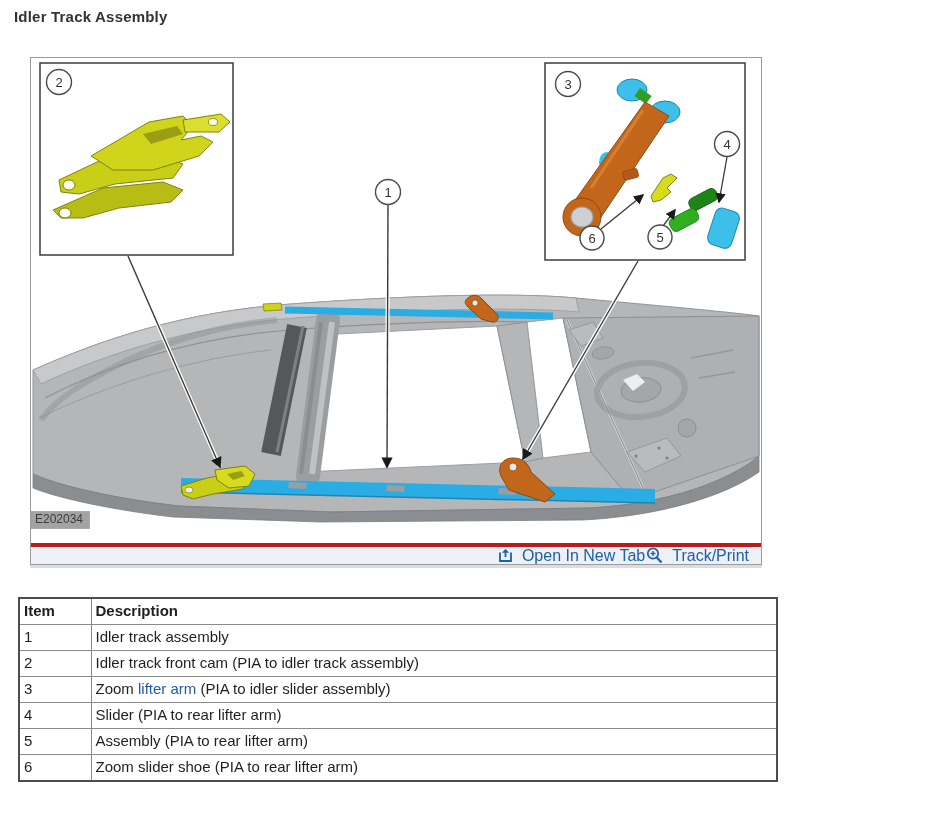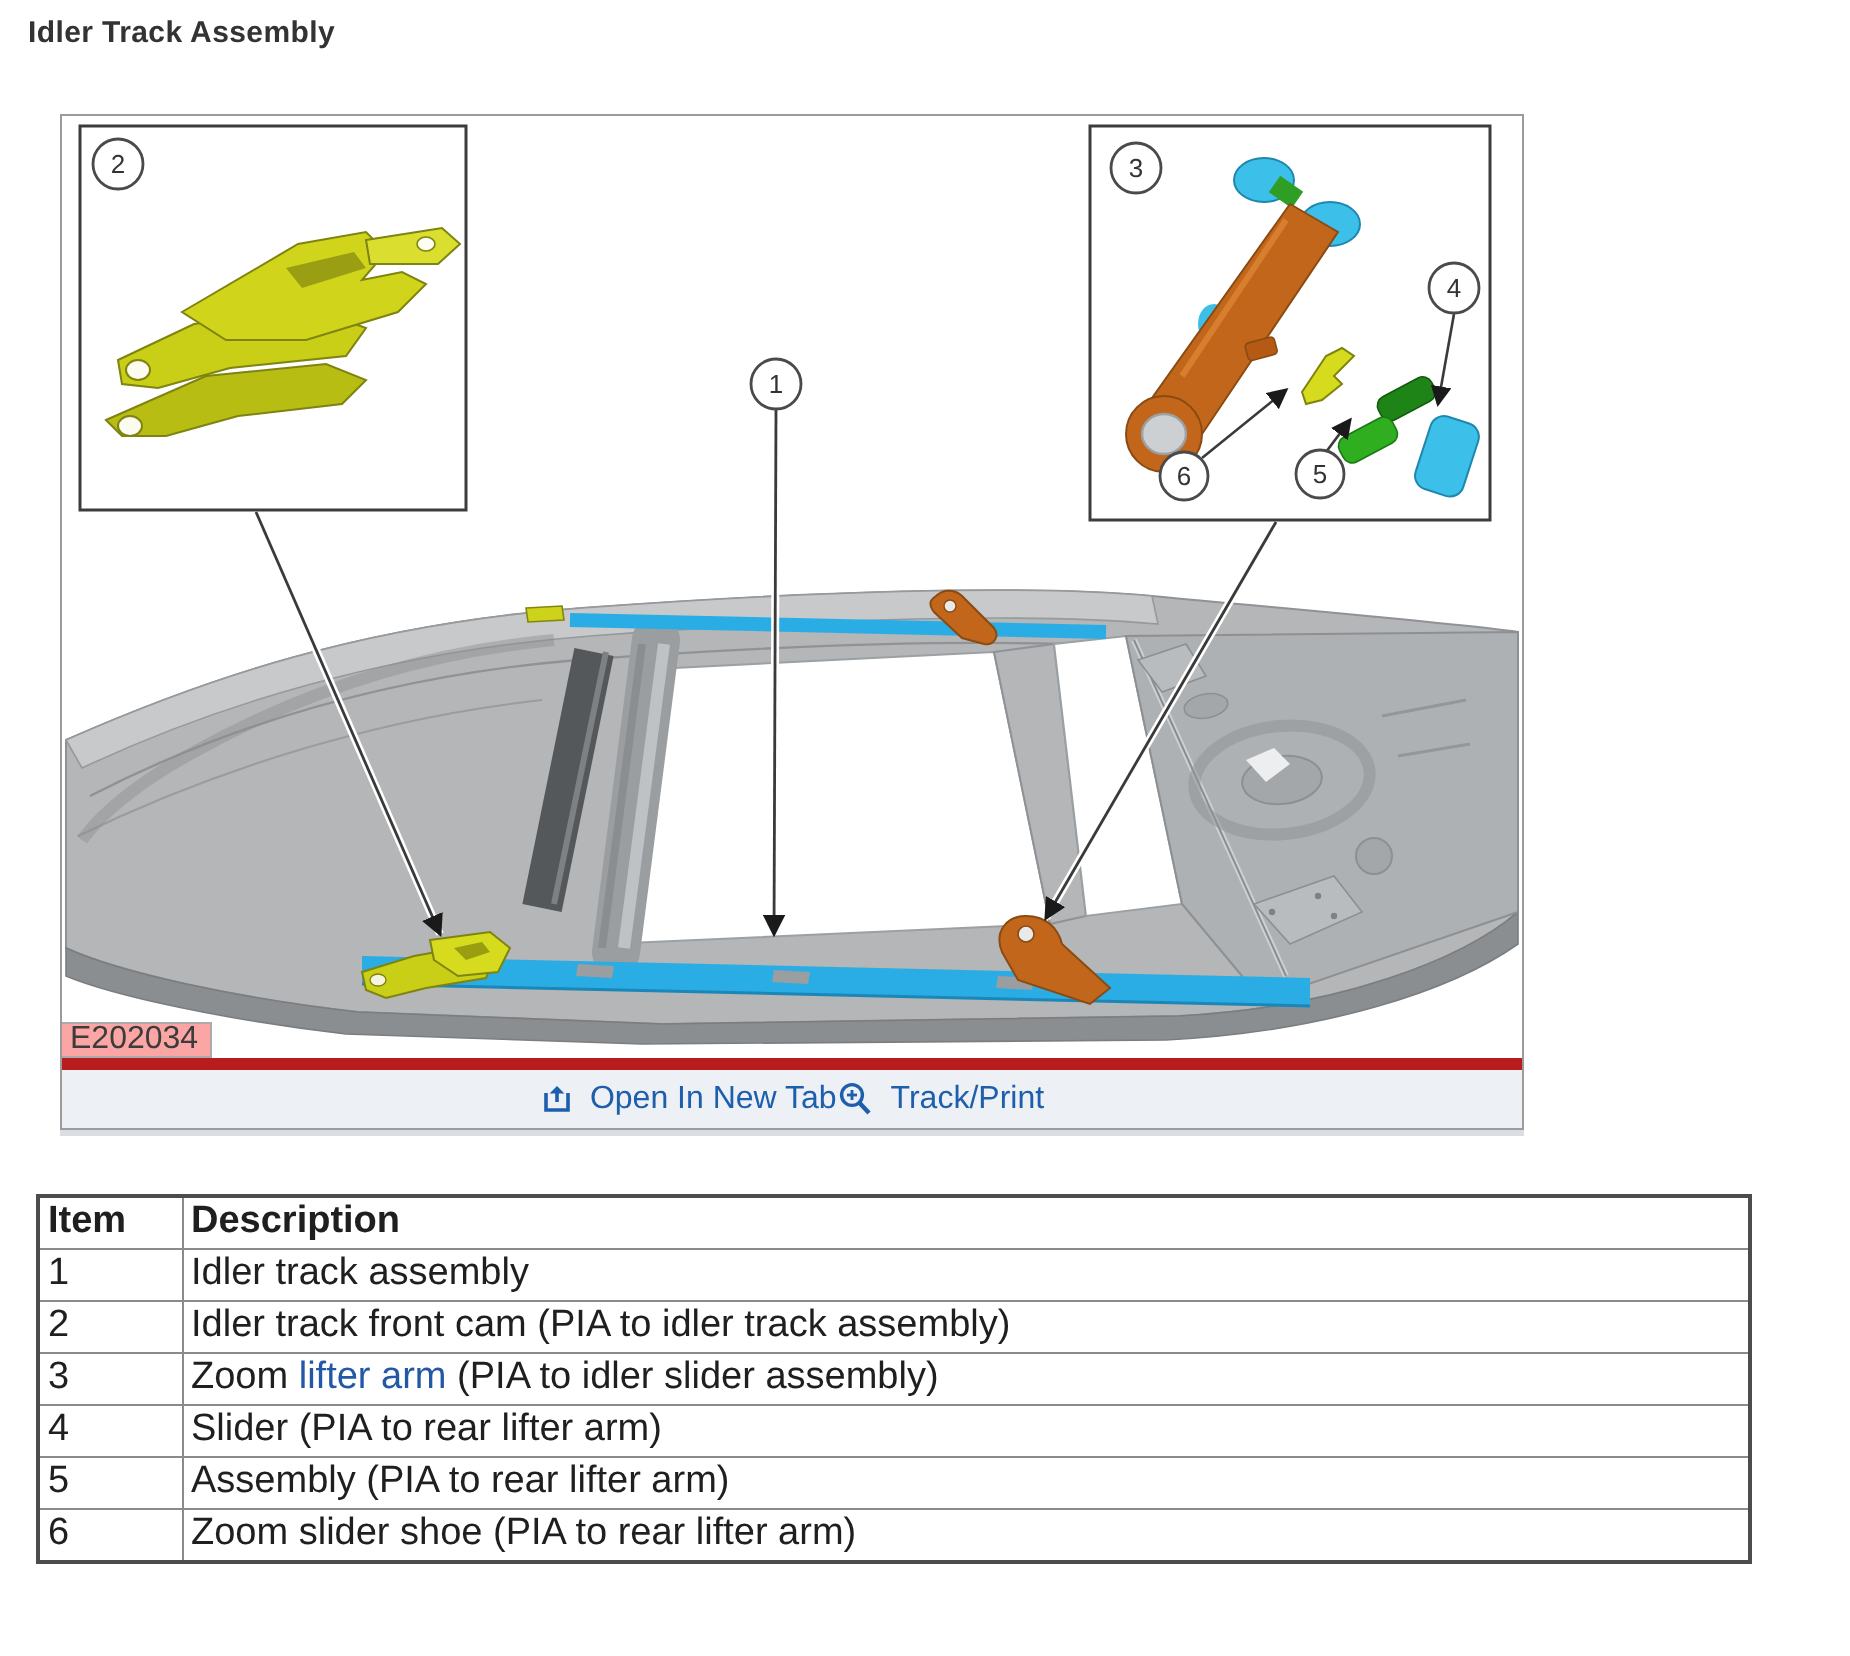--- a/index.html
+++ b/index.html
@@ -2,28 +2,28 @@
 <html><head>
 <meta charset="utf-8">
 <style>
   html,body{margin:0;padding:0;background:#fff;}
   body{width:925px;height:828px;position:relative;font-family:"Liberation Sans",sans-serif;overflow:hidden;}
   .page-title{position:absolute;left:14px;top:8px;font-size:15px;font-weight:bold;color:#333;letter-spacing:.2px;}
   .figure-panel{position:absolute;left:30px;top:57px;width:732px;height:508px;background:#fff;
     border:1px solid #9b9b9b;box-sizing:border-box;box-shadow:0 3px 0 rgba(188,194,202,.55);}
   .figure-area{position:absolute;left:0;top:0;width:730px;height:471px;overflow:hidden;}
   svg.fig{display:block;width:730px;height:471px;}
-  .code-label{position:absolute;left:0;bottom:35px;background:#fca5a5;border:1px solid #ababab;border-left:none;
-    font-size:16px;color:#3c3c3c;padding:1px 6px 2px 4px;line-height:13px;text-align:right;}
-  .figure-footer{position:absolute;left:0;right:0;bottom:0;height:35px;background:#edf0f4;border-top:6px solid #b91c1c;
-    display:flex;align-items:center;justify-content:center;padding:0 12px 0 11px;box-sizing:border-box;}
+  .code-label{position:absolute;left:0;bottom:35px;background:#a3a3a3;border:1px solid #ababab;border-left:none;
+    font-size:12px;color:#3c3c3c;padding:1px 6px 2px 4px;line-height:13px;text-align:right;}
+  .figure-footer{position:absolute;left:0;right:0;bottom:0;height:21px;background:#edf0f4;border-top:4px solid #b91c1c;
+    display:flex;align-items:center;justify-content:flex-end;padding:0 12px 0 11px;box-sizing:border-box;}
   .flink{display:flex;align-items:center;gap:7px;color:#1d5fad;font-size:16px;cursor:pointer;text-decoration:none;line-height:1;}
   .flink svg{display:block;}
-  table.parts{position:absolute;left:18px;top:597px;width:858px;border-collapse:collapse;table-layout:fixed;
-    font-size:19px;color:#1f1f1f;border:2px solid #4c4c4c;}
+  table.parts{position:absolute;left:18px;top:597px;width:760px;border-collapse:collapse;table-layout:fixed;
+    font-size:15px;color:#1f1f1f;border:2px solid #4c4c4c;}
   table.parts th,table.parts td{border:1px solid #8a8a8a;padding:2px 4px 3px 4px;text-align:left;
     height:20px;line-height:20px;overflow:hidden;white-space:nowrap;}
   table.parts th{font-weight:bold;}
   a.desc-link{color:#2258a5;text-decoration:none;cursor:pointer;}
 </style>
 </head>
 <body>
 
 <div class="page-title">Idler Track Assembly</div>
 

